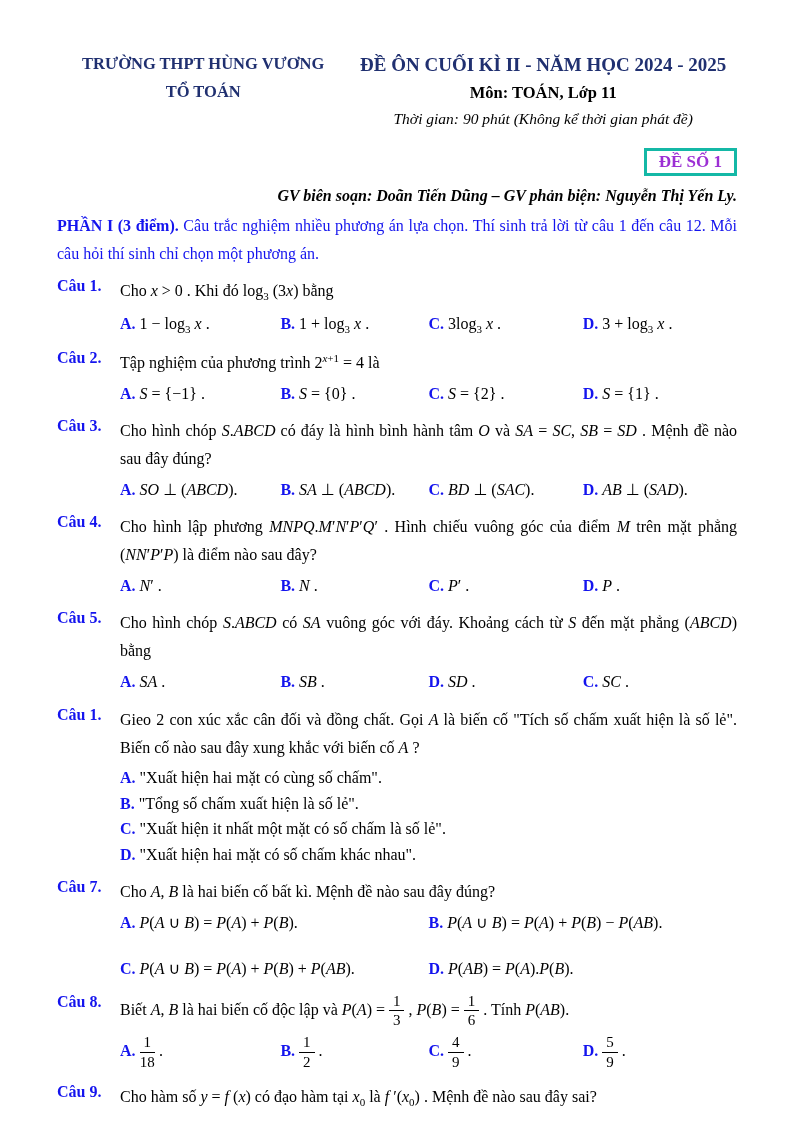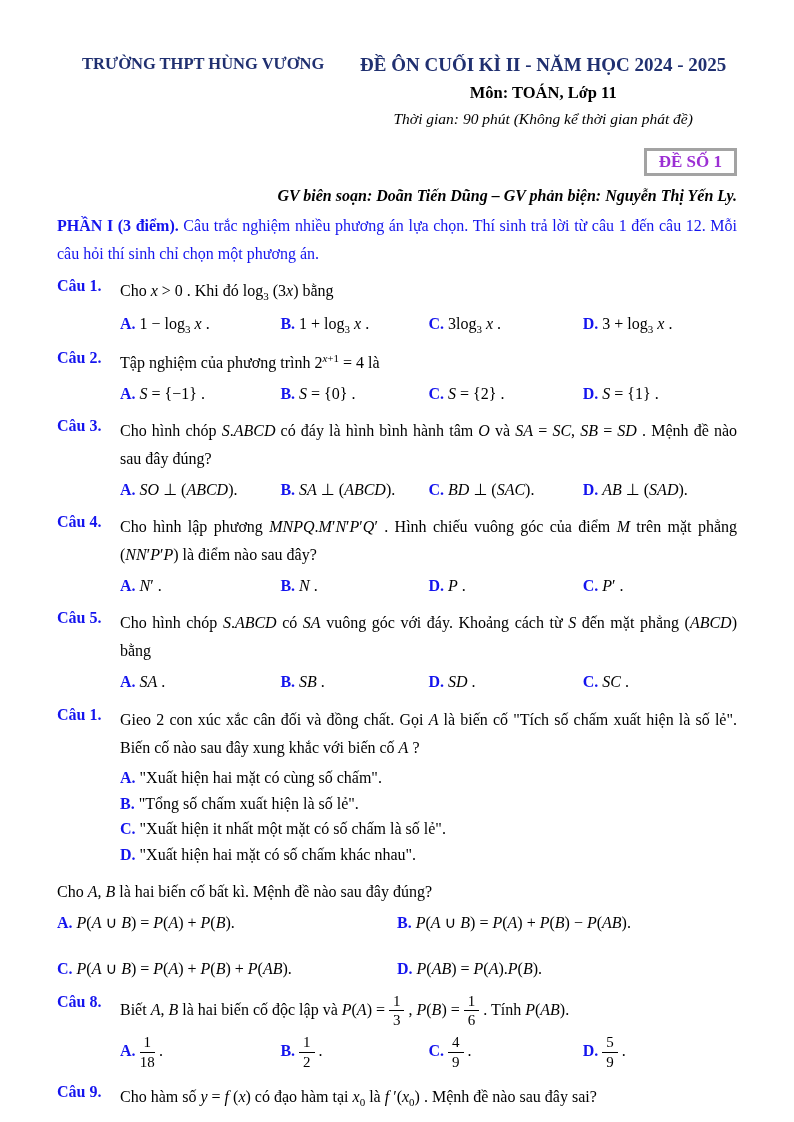--- a/index.html
+++ b/index.html
@@ -13,21 +13,21 @@
   .hdr{display:flex;}
   .hdr-left{width:43%;text-align:center;line-height:1.7;}
   .hdr-right{width:57%;text-align:center;line-height:1.6;}
   .navy{color:#203070;font-weight:bold;}
   .school,.dept{font-size:16.5px;}
   .exam-title{font-size:19px;}
   .subject{font-weight:bold;font-size:16.5px;color:#000;}
   .duration{font-style:italic;font-size:15.5px;color:#000;}
   
   .code-row{text-align:right;margin-top:16px;}
-  .code-box{display:inline-block;border:3px solid #a3a3a3;color:#9C2FD4;
+  .code-box{display:inline-block;border:3px solid #14b8a6;color:#9C2FD4;
     font-weight:bold;font-size:17px;padding:1px 12px;}
   
   .authors{text-align:right;font-weight:bold;font-style:italic;margin-top:7px;line-height:1.6;}
   
   .part-head{color:#1414EE;margin-top:4px;line-height:1.72;text-align:justify;}
   .part-head .ph-bold{font-weight:bold;}
   
   .q{display:flex;margin-top:10px;}
   .q-label{width:63px;flex:none;color:#1414EE;font-weight:bold;}
   .q-body{flex:1;min-width:0;}
@@ -47,20 +47,21 @@
   sub,sup{font-size:11px;}
 </style>
 </head>
 <body>
 
 <div class="page">
 
   <div class="hdr">
     <div class="hdr-left">
       <div class="school navy">TRƯỜNG THPT HÙNG VƯƠNG</div>
+      <div class="dept navy">TỔ TOÁN</div>
     </div>
     <div class="hdr-right">
       <div class="exam-title navy">ĐỀ ÔN CUỐI KÌ II - NĂM HỌC 2024 - 2025</div>
       <div class="subject">Môn: TOÁN, Lớp 11</div>
       <div class="duration">Thời gian: 90 phút (Không kể thời gian phát đề)</div>
     </div>
   </div>
 
   <div class="code-row">
     <span class="code-box">ĐỀ SỐ 1</span>
@@ -112,22 +113,22 @@
       </div>
     </div>
 
     <div class="q">
       <div class="q-label">Câu 4.</div>
       <div class="q-body">
         <div class="stem">Cho hình lập phương <i>MNPQ</i>.<i>M</i>′<i>N</i>′<i>P</i>′<i>Q</i>′ . Hình chiếu vuông góc của điểm <i>M</i> trên mặt phẳng (<i>NN</i>′<i>P</i>′<i>P</i>) là điểm nào sau đây?</div>
         <div class="opts cols4">
             <span class="opt"><span class="opt-label">A.</span> <span class="opt-text"><i>N</i>′ .</span></span>
             <span class="opt"><span class="opt-label">B.</span> <span class="opt-text"><i>N</i> .</span></span>
+            <span class="opt"><span class="opt-label">C.</span> <span class="opt-text"><i>P</i>′ .</span></span>
             <span class="opt"><span class="opt-label">D.</span> <span class="opt-text"><i>P</i> .</span></span>
-            <span class="opt"><span class="opt-label">C.</span> <span class="opt-text"><i>P</i>′ .</span></span>
           </div>
       </div>
     </div>
 
     <div class="q">
       <div class="q-label">Câu 5.</div>
       <div class="q-body">
         <div class="stem">Cho hình chóp <i>S</i>.<i>ABCD</i> có <i>SA</i> vuông góc với đáy. Khoảng cách từ <i>S</i> đến mặt phẳng (<i>ABCD</i>) bằng</div>
         <div class="opts cols4">
             <span class="opt"><span class="opt-label">A.</span> <span class="opt-text"><i>SA</i> .</span></span>
@@ -145,20 +146,21 @@
         <div class="opts rows">
             <span class="opt"><span class="opt-label">A.</span> <span class="opt-text">"Xuất hiện hai mặt có cùng số chấm".</span></span>
             <span class="opt"><span class="opt-label">B.</span> <span class="opt-text">"Tổng số chấm xuất hiện là số lẻ".</span></span>
             <span class="opt"><span class="opt-label">C.</span> <span class="opt-text">"Xuất hiện it nhất một mặt có số chấm là số lẻ".</span></span>
             <span class="opt"><span class="opt-label">D.</span> <span class="opt-text">"Xuất hiện hai mặt có số chấm khác nhau".</span></span>
           </div>
       </div>
     </div>
 
     <div class="q">
+      <div class="q-label">Câu 7.</div>
       <div class="q-body">
         <div class="stem">Cho <i>A</i>, <i>B</i> là hai biến cố bất kì. Mệnh đề nào sau đây đúng?</div>
         <div class="opts cols2">
             <span class="opt"><span class="opt-label">A.</span> <span class="opt-text"><i>P</i>(<i>A</i> ∪ <i>B</i>) = <i>P</i>(<i>A</i>) + <i>P</i>(<i>B</i>).</span></span>
             <span class="opt"><span class="opt-label">B.</span> <span class="opt-text"><i>P</i>(<i>A</i> ∪ <i>B</i>) = <i>P</i>(<i>A</i>) + <i>P</i>(<i>B</i>) − <i>P</i>(<i>AB</i>).</span></span>
             <span class="opt"><span class="opt-label">C.</span> <span class="opt-text"><i>P</i>(<i>A</i> ∪ <i>B</i>) = <i>P</i>(<i>A</i>) + <i>P</i>(<i>B</i>) + <i>P</i>(<i>AB</i>).</span></span>
             <span class="opt"><span class="opt-label">D.</span> <span class="opt-text"><i>P</i>(<i>AB</i>) = <i>P</i>(<i>A</i>).<i>P</i>(<i>B</i>).</span></span>
           </div>
       </div>
     </div>

